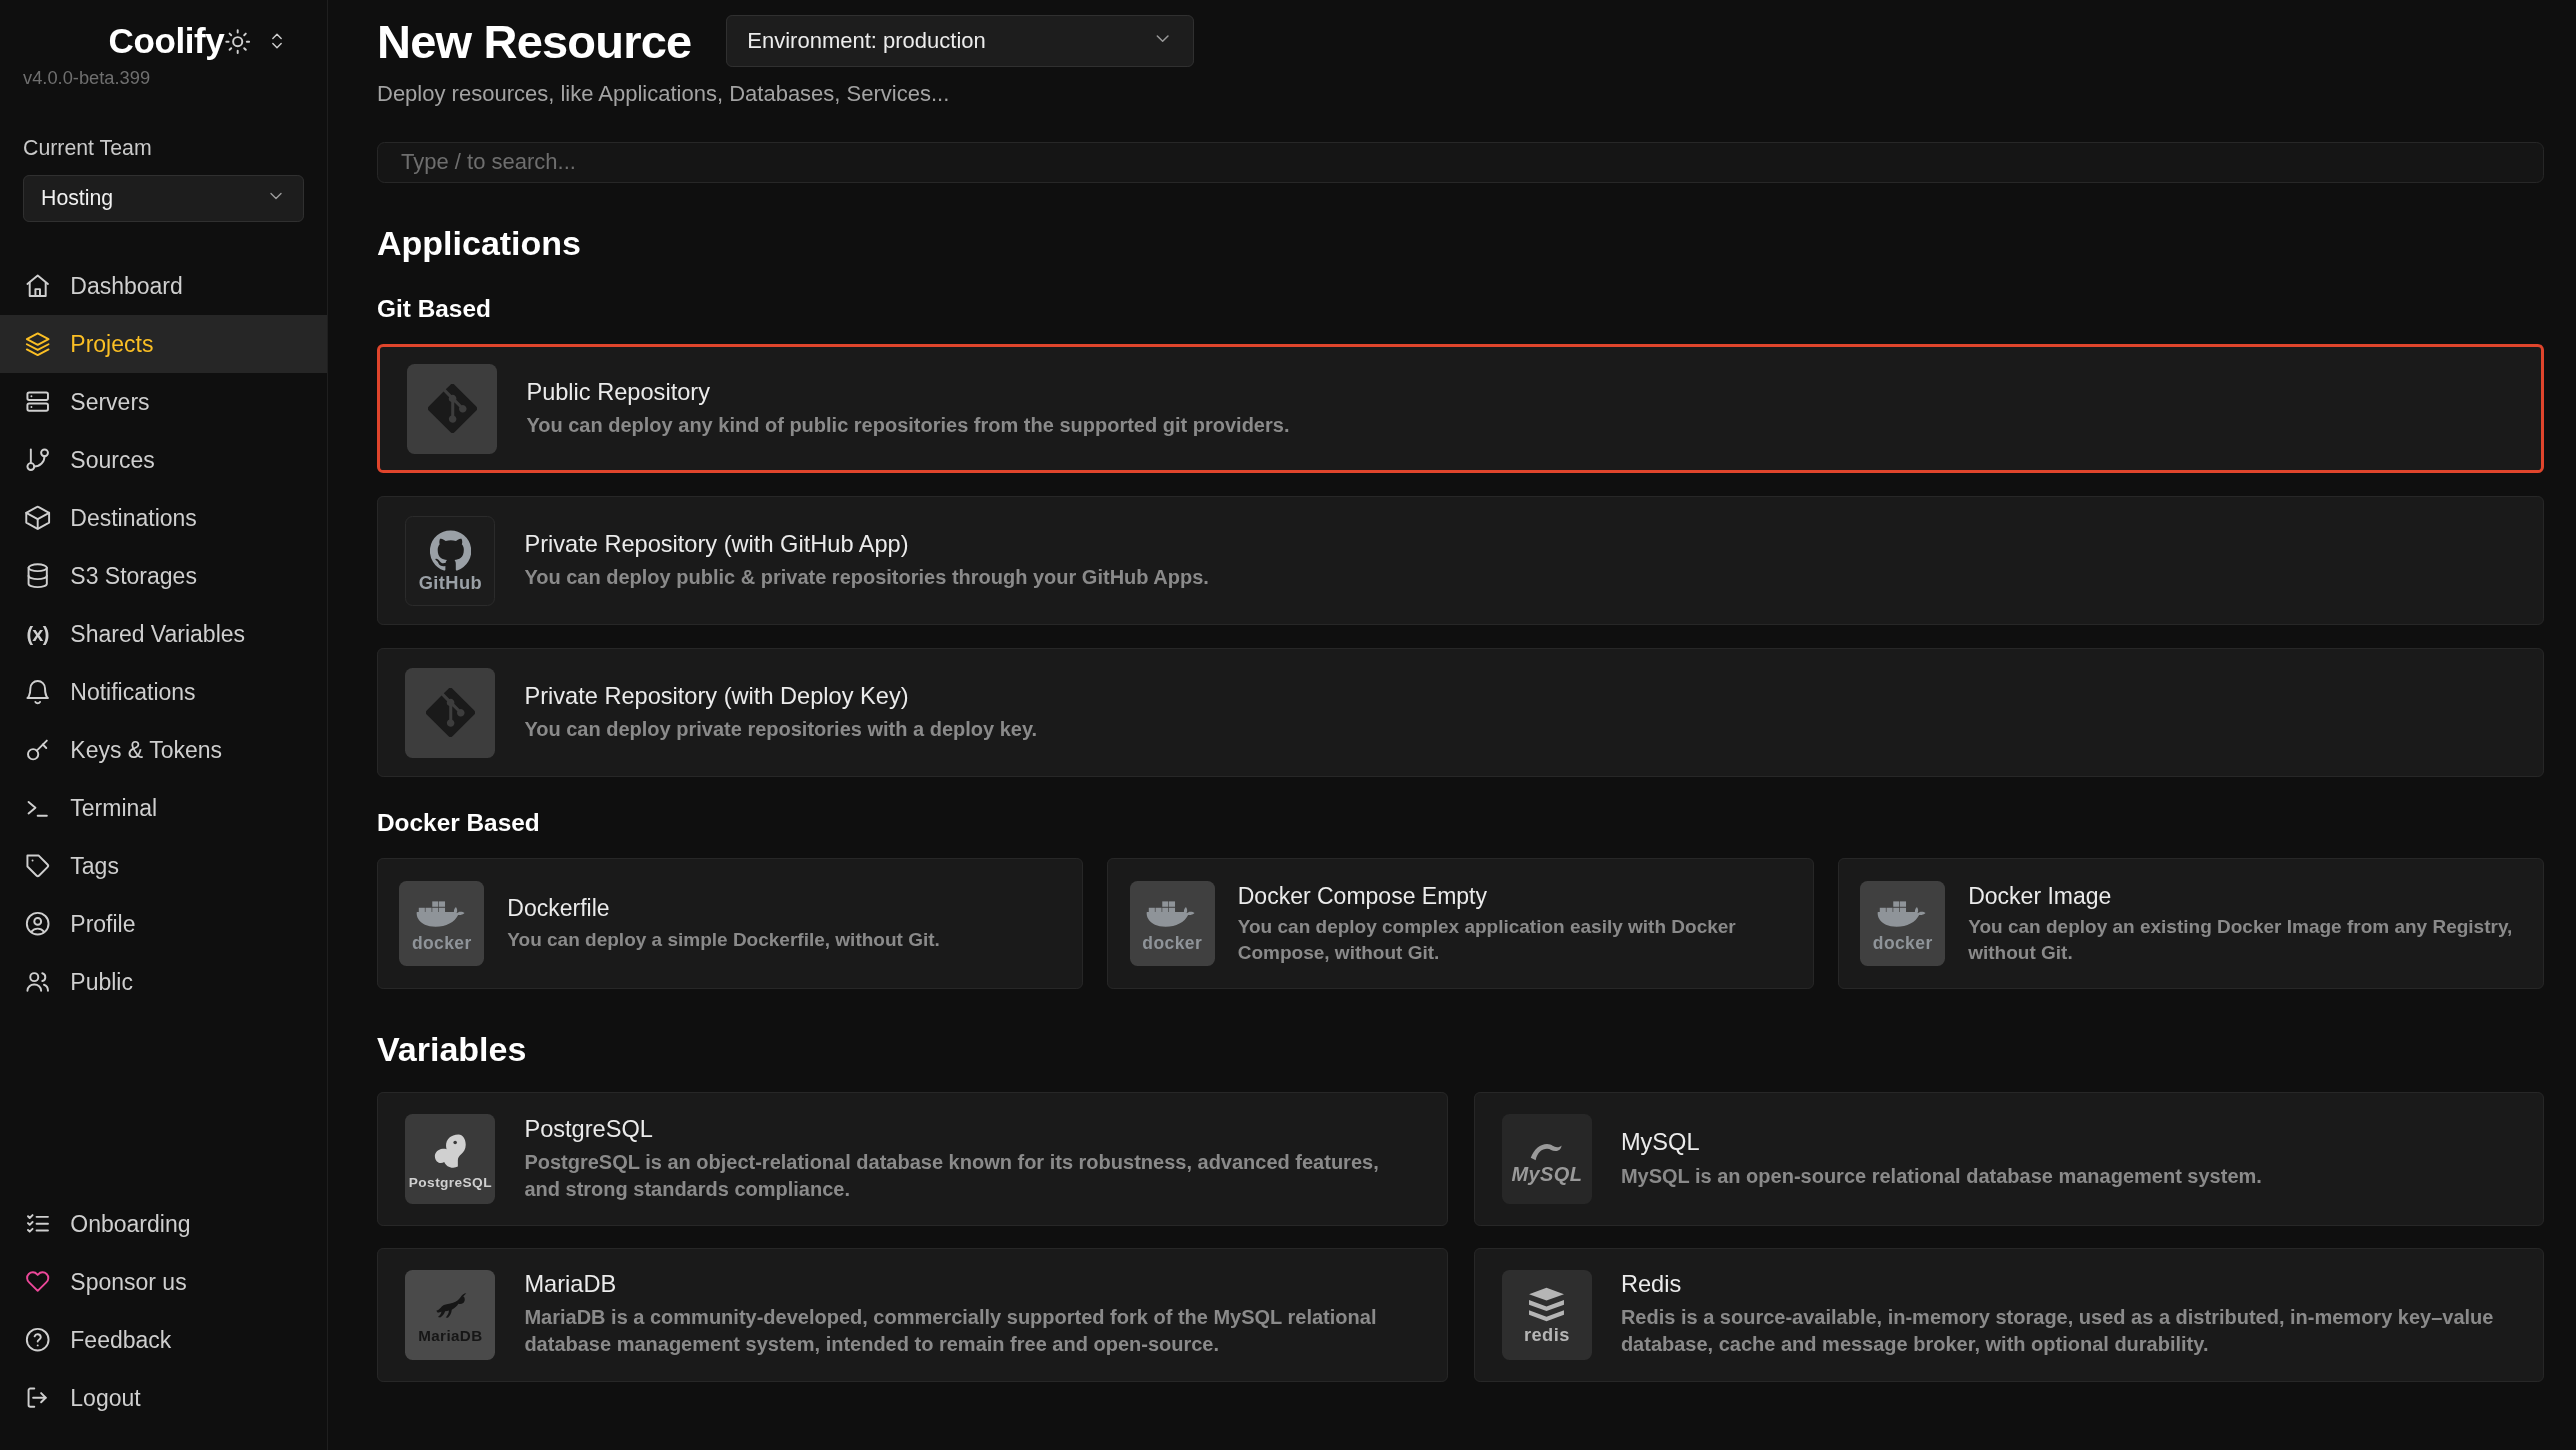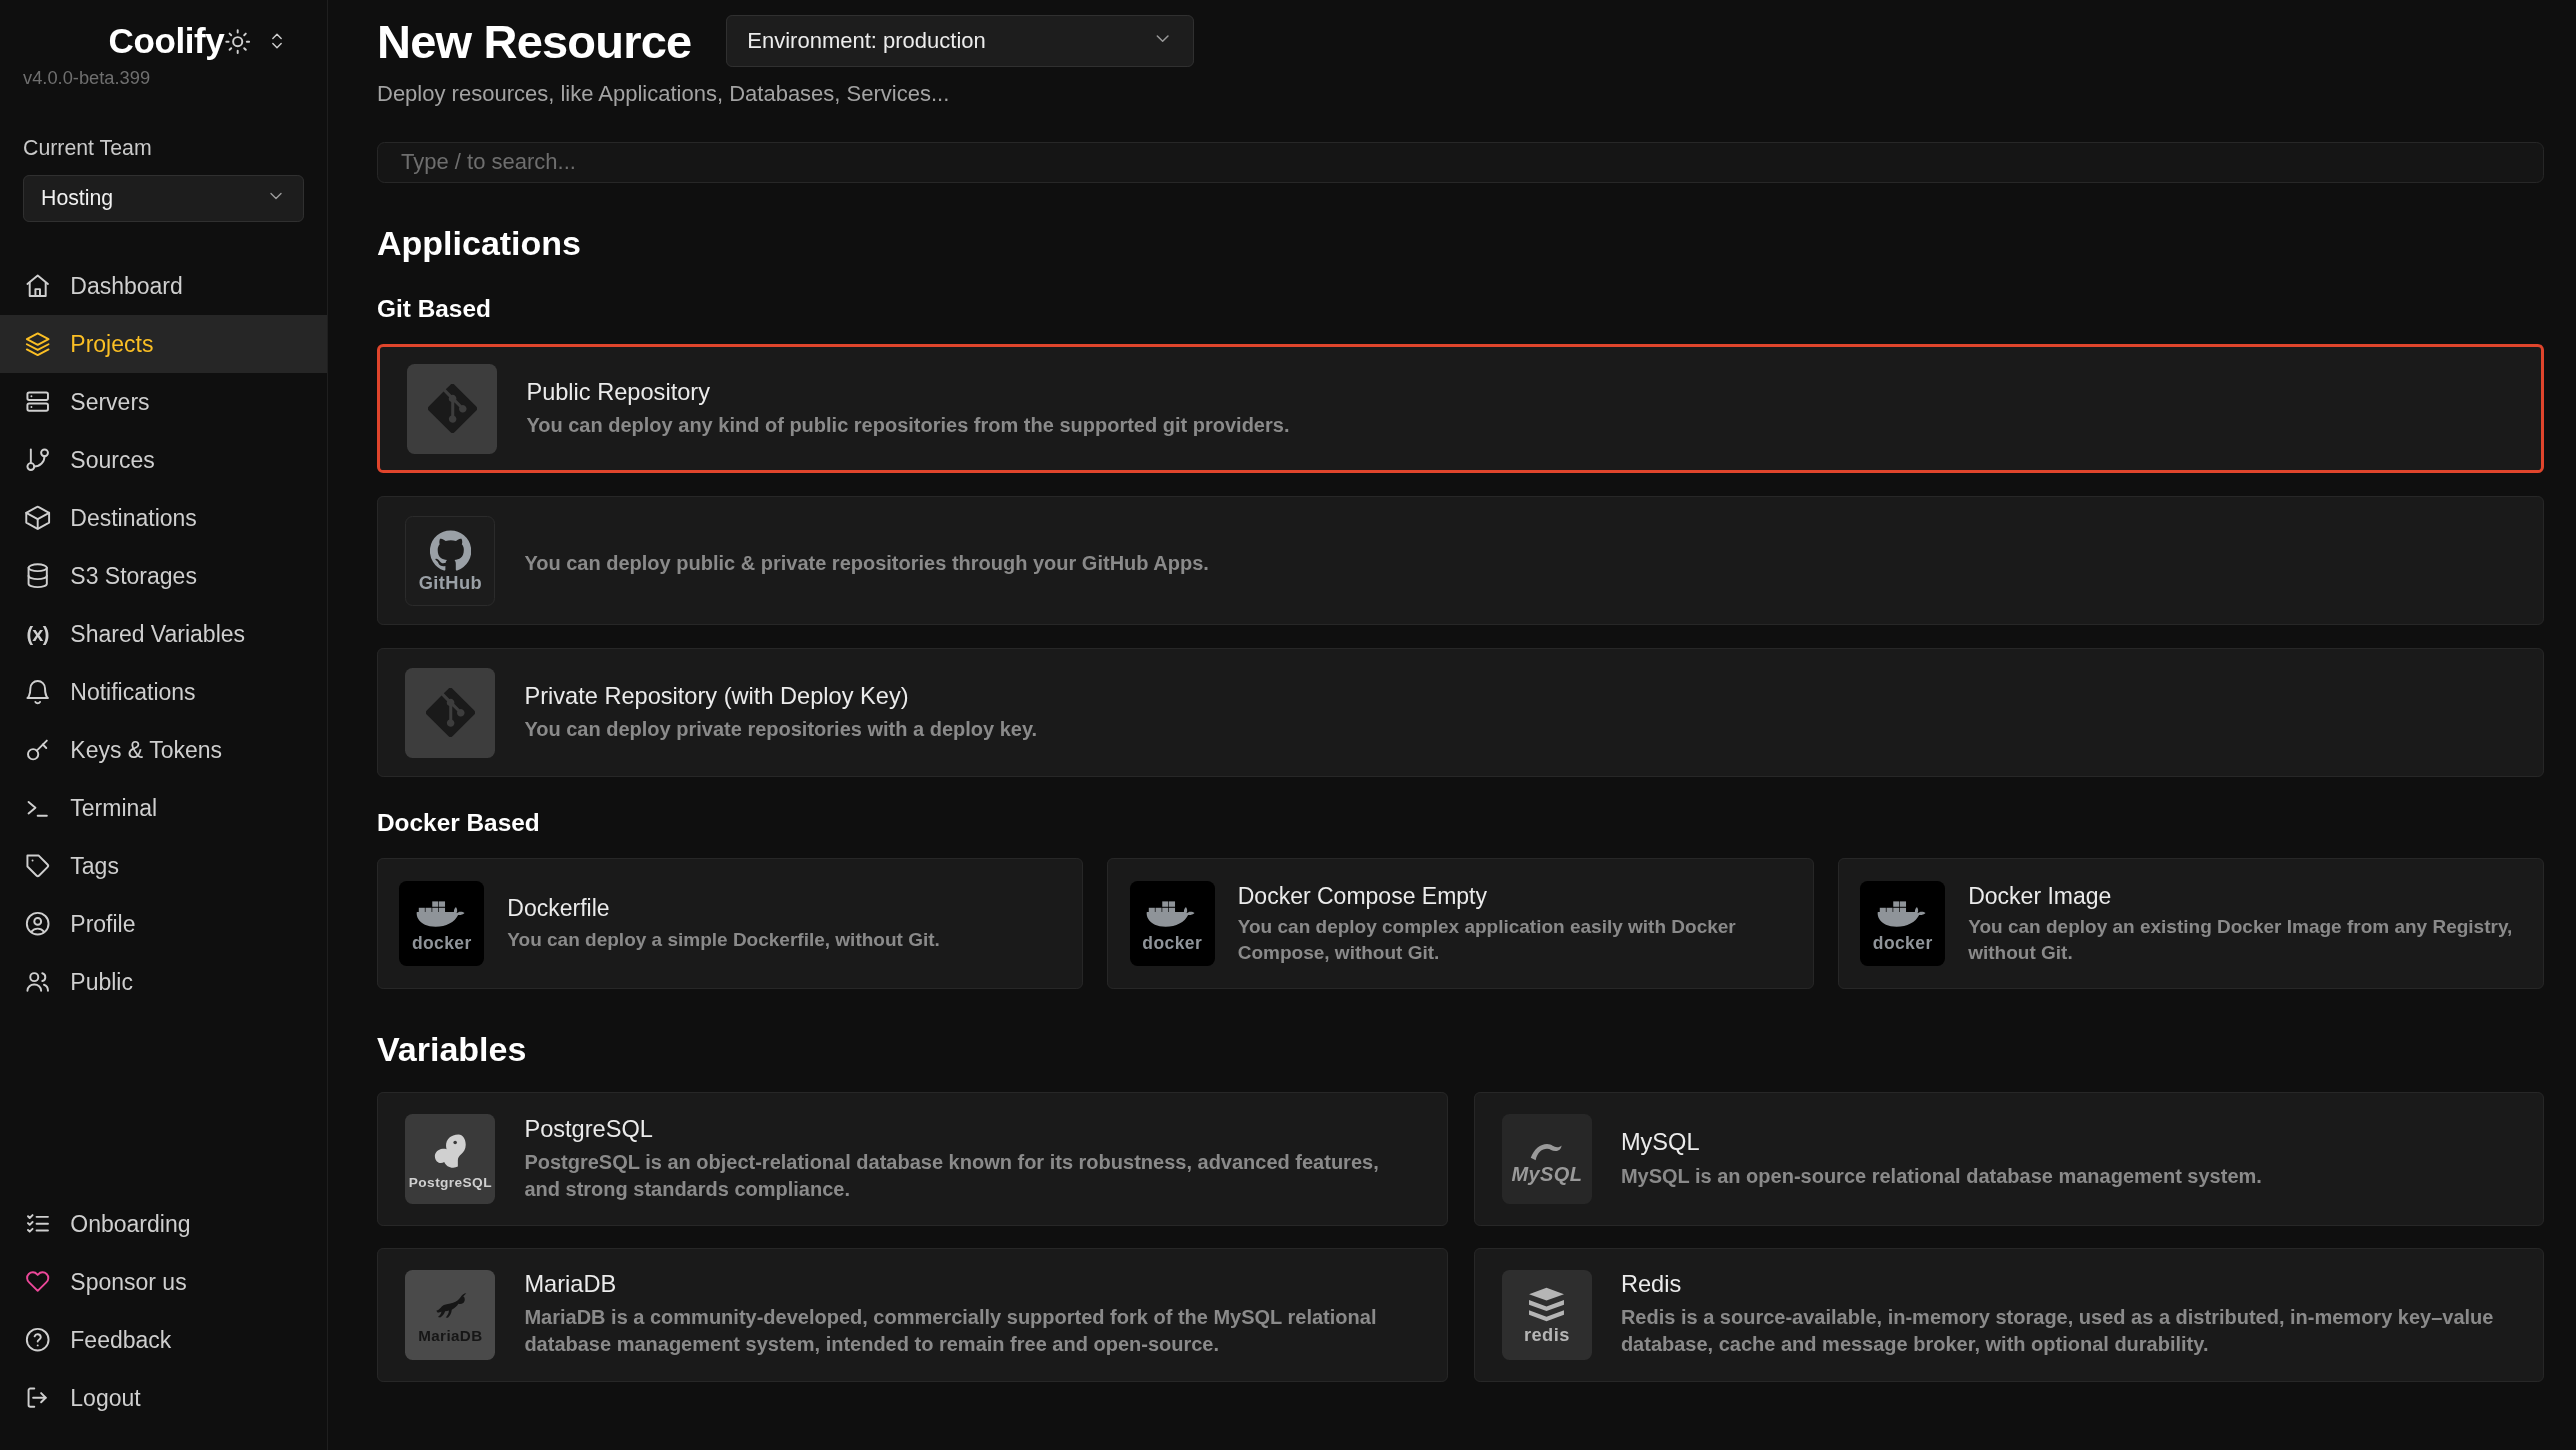--- a/index.html
+++ b/index.html
@@ -97,21 +97,21 @@
   .grid3 .icon-box { width: 85px; height: 85px; }
   .icon-box svg { width: 46px; height: 46px; }
   .fi { fill: currentColor; stroke: none; }
   .logo-text { font-size: 16px; font-weight: 700; letter-spacing: 0.4px; line-height: 1; }
 
   .icon-box.git { background: #3d3d3d; color: #1a1a1a; }
   .icon-box.git svg { width: 49px; height: 49px; }
   .icon-box.github { background: #1c1c1c; border: 0.8px solid #2b2b2b; color: #9aa0a6; }
   .icon-box.github svg { width: 41px; height: 41px; }
   .icon-box.github .logo-text { font-size: 18.3px; font-weight: 800; }
-  .icon-box.docker { background: #000000; color: #8f9499; }
+  .icon-box.docker { background: #404040; color: #8f9499; }
   .icon-box.docker svg { width: 56px; height: 37px; }
   .icon-box.docker .logo-text { font-size: 17.5px; font-weight: 800; }
   .icon-box.postgresql { background: #3a3a3a; color: #d0d0d0; }
   .icon-box.postgresql svg { width: 43px; height: 43px; }
   .icon-box.postgresql .logo-text { font-size: 13.7px; }
   .icon-box.mysql { background: #272727; color: #9a9a9a; }
   .icon-box.mysql svg { width: 44px; height: 26px; }
   .icon-box.mysql .logo-text { font-size: 20px; font-style: italic; }
   .icon-box.mariadb { background: #4a4a4a; color: #161616; }
   .icon-box.mariadb svg { width: 43px; height: 38px; }
@@ -360,20 +360,21 @@
       </div>
 
       <div class="card">
         <div class="icon-box github">
           <svg class="fi" viewBox="0 0 24 24">
               <path d="M12 .3a12 12 0 00-3.8 23.4c.6.1.8-.3.8-.6v-2c-3.3.7-4-1.6-4-1.6-.6-1.4-1.4-1.8-1.4-1.8-1.1-.8.1-.8.1-.8 1.2.1 1.9 1.3 1.9 1.3 1.1 1.9 2.9 1.3 3.6 1 .1-.8.4-1.3.8-1.6-2.7-.3-5.5-1.3-5.5-6 0-1.3.5-2.4 1.2-3.2-.1-.3-.5-1.5.1-3.2 0 0 1-.3 3.4 1.2a11.5 11.5 0 016 0c2.3-1.5 3.3-1.2 3.3-1.2.7 1.7.2 2.9.1 3.2.8.8 1.2 1.9 1.2 3.2 0 4.7-2.8 5.7-5.5 6 .4.4.8 1.1.8 2.2v3.3c0 .3.2.7.8.6A12 12 0 0012 .3z"></path>
             </svg>
           <span class="logo-text">GitHub</span>
         </div>
         <div class="card-text">
+          <div class="card-title">Private Repository (with GitHub App)</div>
           <div class="card-desc">You can deploy public &amp; private repositories through your GitHub Apps.</div>
         </div>
       </div>
 
       <div class="card">
         <div class="icon-box git">
           <svg class="fi" viewBox="0 0 24 24">
               <path d="M23.55 10.93L13.07.45a1.55 1.55 0 00-2.19 0L8.7 2.63l2.76 2.76a1.84 1.84 0 012.33 2.35l2.66 2.66a1.84 1.84 0 11-1.1 1.04l-2.48-2.48v6.53a1.84 1.84 0 11-1.51-.05V8.85a1.84 1.84 0 01-1-2.42L7.63 3.7.45 10.88a1.55 1.55 0 000 2.19l10.48 10.48a1.55 1.55 0 002.19 0l10.43-10.43a1.55 1.55 0 000-2.19z"></path>
             </svg>
         </div>

